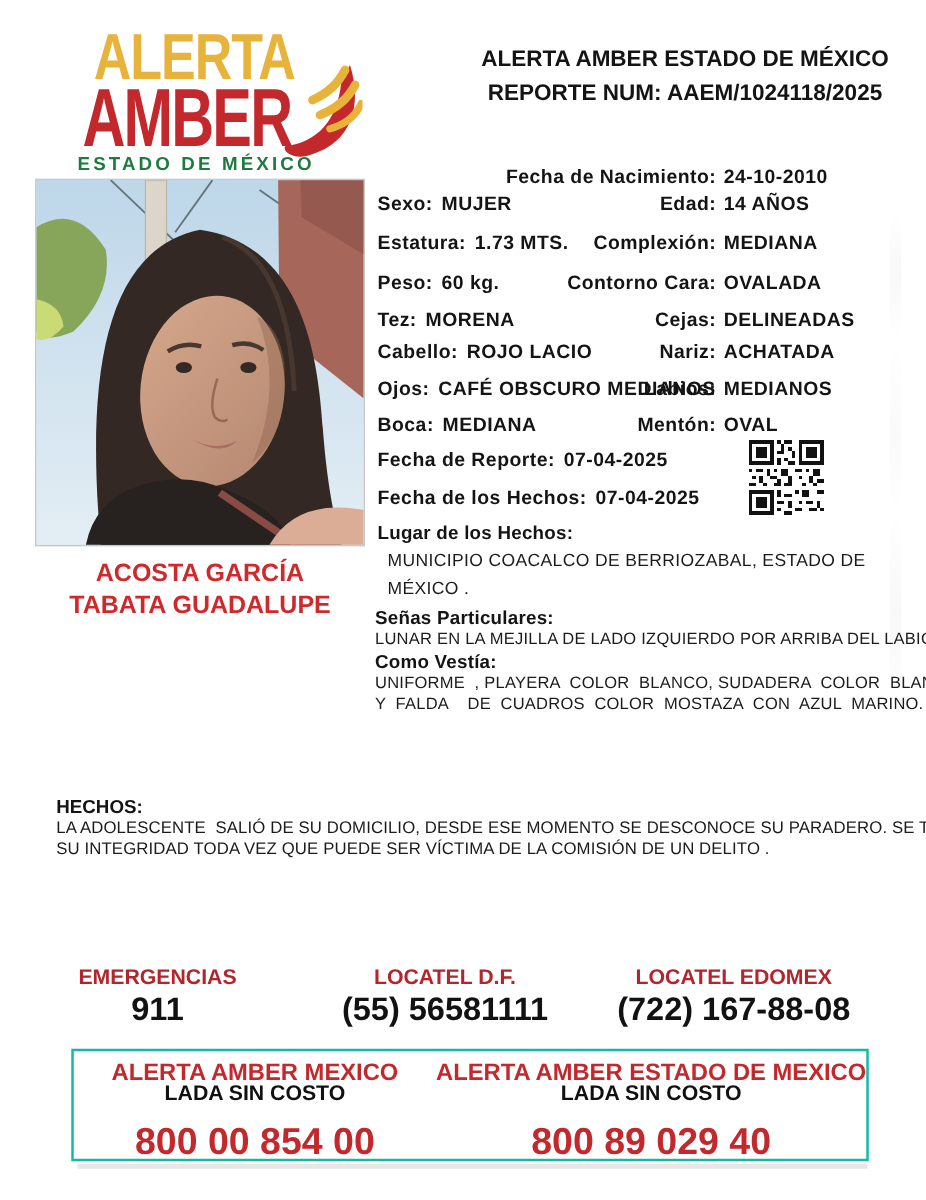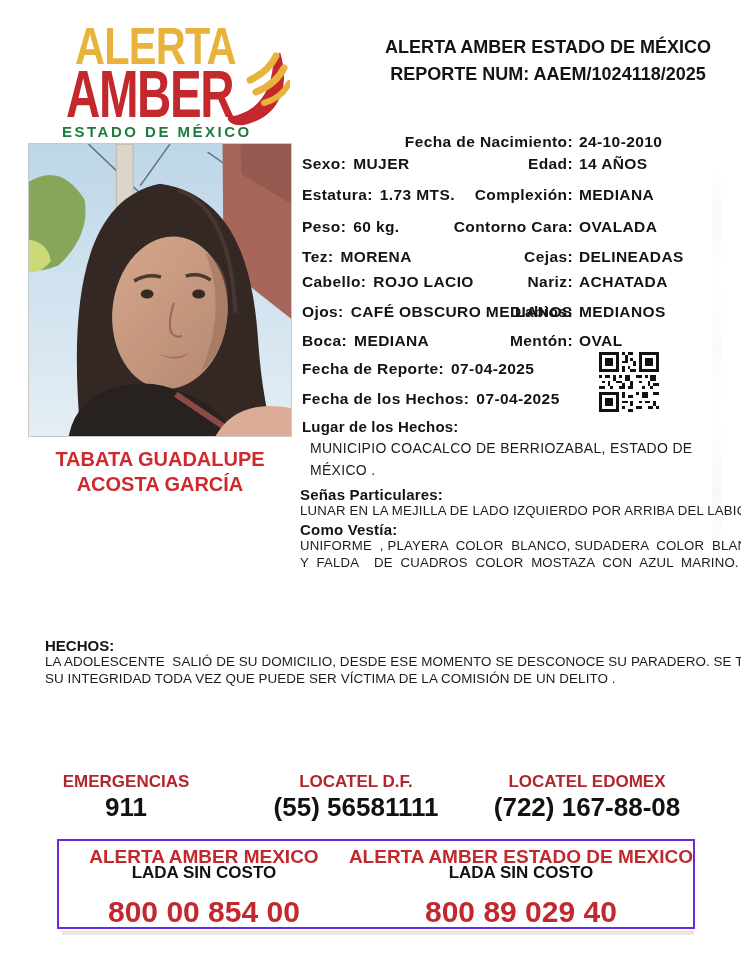--- a/index.html
+++ b/index.html
@@ -39,22 +39,22 @@
   .hechos .hlabel{font-weight:700;font-size:15px;}
   .hechos .hline{font-weight:400;font-size:13.4px;line-height:16.5px;letter-spacing:0.1px;white-space:pre;color:#1b1b1b;}
   
   .em-col{position:absolute;top:772px;text-align:center;}
   .em-label{color:#B2252B;font-weight:700;font-size:17px;line-height:19px;white-space:nowrap;}
   .em-number{color:#121212;font-weight:700;font-size:26px;line-height:29px;margin-top:2px;white-space:nowrap;}
   .em1{left:36px;width:180px;}
   .em2{left:246px;width:220px;}
   .em3{left:462px;width:250px;}
   
-  .bottom-box{position:absolute;left:57px;top:839px;width:638px;height:90px;border:2px solid #6d28d9;
-    box-sizing:border-box;display:flex;}
+  .bottom-box{position:absolute;left:57px;top:839px;width:638px;height:90px;border:2px solid #14b8a6;
+    box-sizing:border-box;display:flex;align-items:flex-end;}
   .bb-col{padding-top:8px;text-align:center;}
   .bb-col1{width:300px;}
   .bb-col2{flex:1;}
   .bb-title{color:#C3282D;font-weight:700;font-size:19px;line-height:16px;white-space:nowrap;}
   .bb-sub{color:#111;font-weight:700;font-size:17px;line-height:15px;margin-top:0;white-space:nowrap;}
   .bb-number{color:#C3282D;font-weight:700;font-size:30px;line-height:27px;margin-top:18px;white-space:nowrap;}
   
   .smudge{position:absolute;left:712px;top:170px;width:9px;height:400px;
     background:linear-gradient(#0000, #9993 12%, #0000 25%, #9992 45%, #0000 60%, #9993 80%, #0000);opacity:.35;}
   .box-shadow-line{position:absolute;left:62px;top:931px;width:632px;height:4px;background:rgba(120,120,120,.18);}
@@ -115,22 +115,22 @@
       <path d="M146,160 q-7,22 -2,31 q5,5 10,2" stroke="#7c4a38" stroke-width="2" fill="none" opacity=".7"></path>
       <path d="M126,209 q18,10 36,1 q-13,13 -36,-1Z" fill="#a4625a"></path>
       <path d="M40,294 q8,-40 52,-50 q32,-8 62,6 q42,16 52,44 Z" fill="#17120e"></path>
       <path d="M148,252 l62,42" stroke="#9e4a41" stroke-width="6" opacity=".8"></path>
       <path d="M188,294 q22,-38 76,-28 l0,28 Z" fill="#d9a68f"></path>
       <rect width="264" height="294" fill="#ffffff" opacity=".07"></rect>
     </svg>
   </div>
 
   <div class="name">
+    <div>ACOSTA GARCÍA</div>
     <div>TABATA GUADALUPE</div>
-    <div>ACOSTA GARCÍA</div>
   </div>
 
   <div class="fields">
 
     <div class="frow" style="top:5px">
       <span class="rpair"><span class="rlab">Fecha de Nacimiento:</span><span>24-10-2010</span></span>
     </div>
 
     <div class="frow" style="top:27px">
       <span>Sexo:</span><span class="lval">MUJER</span>

